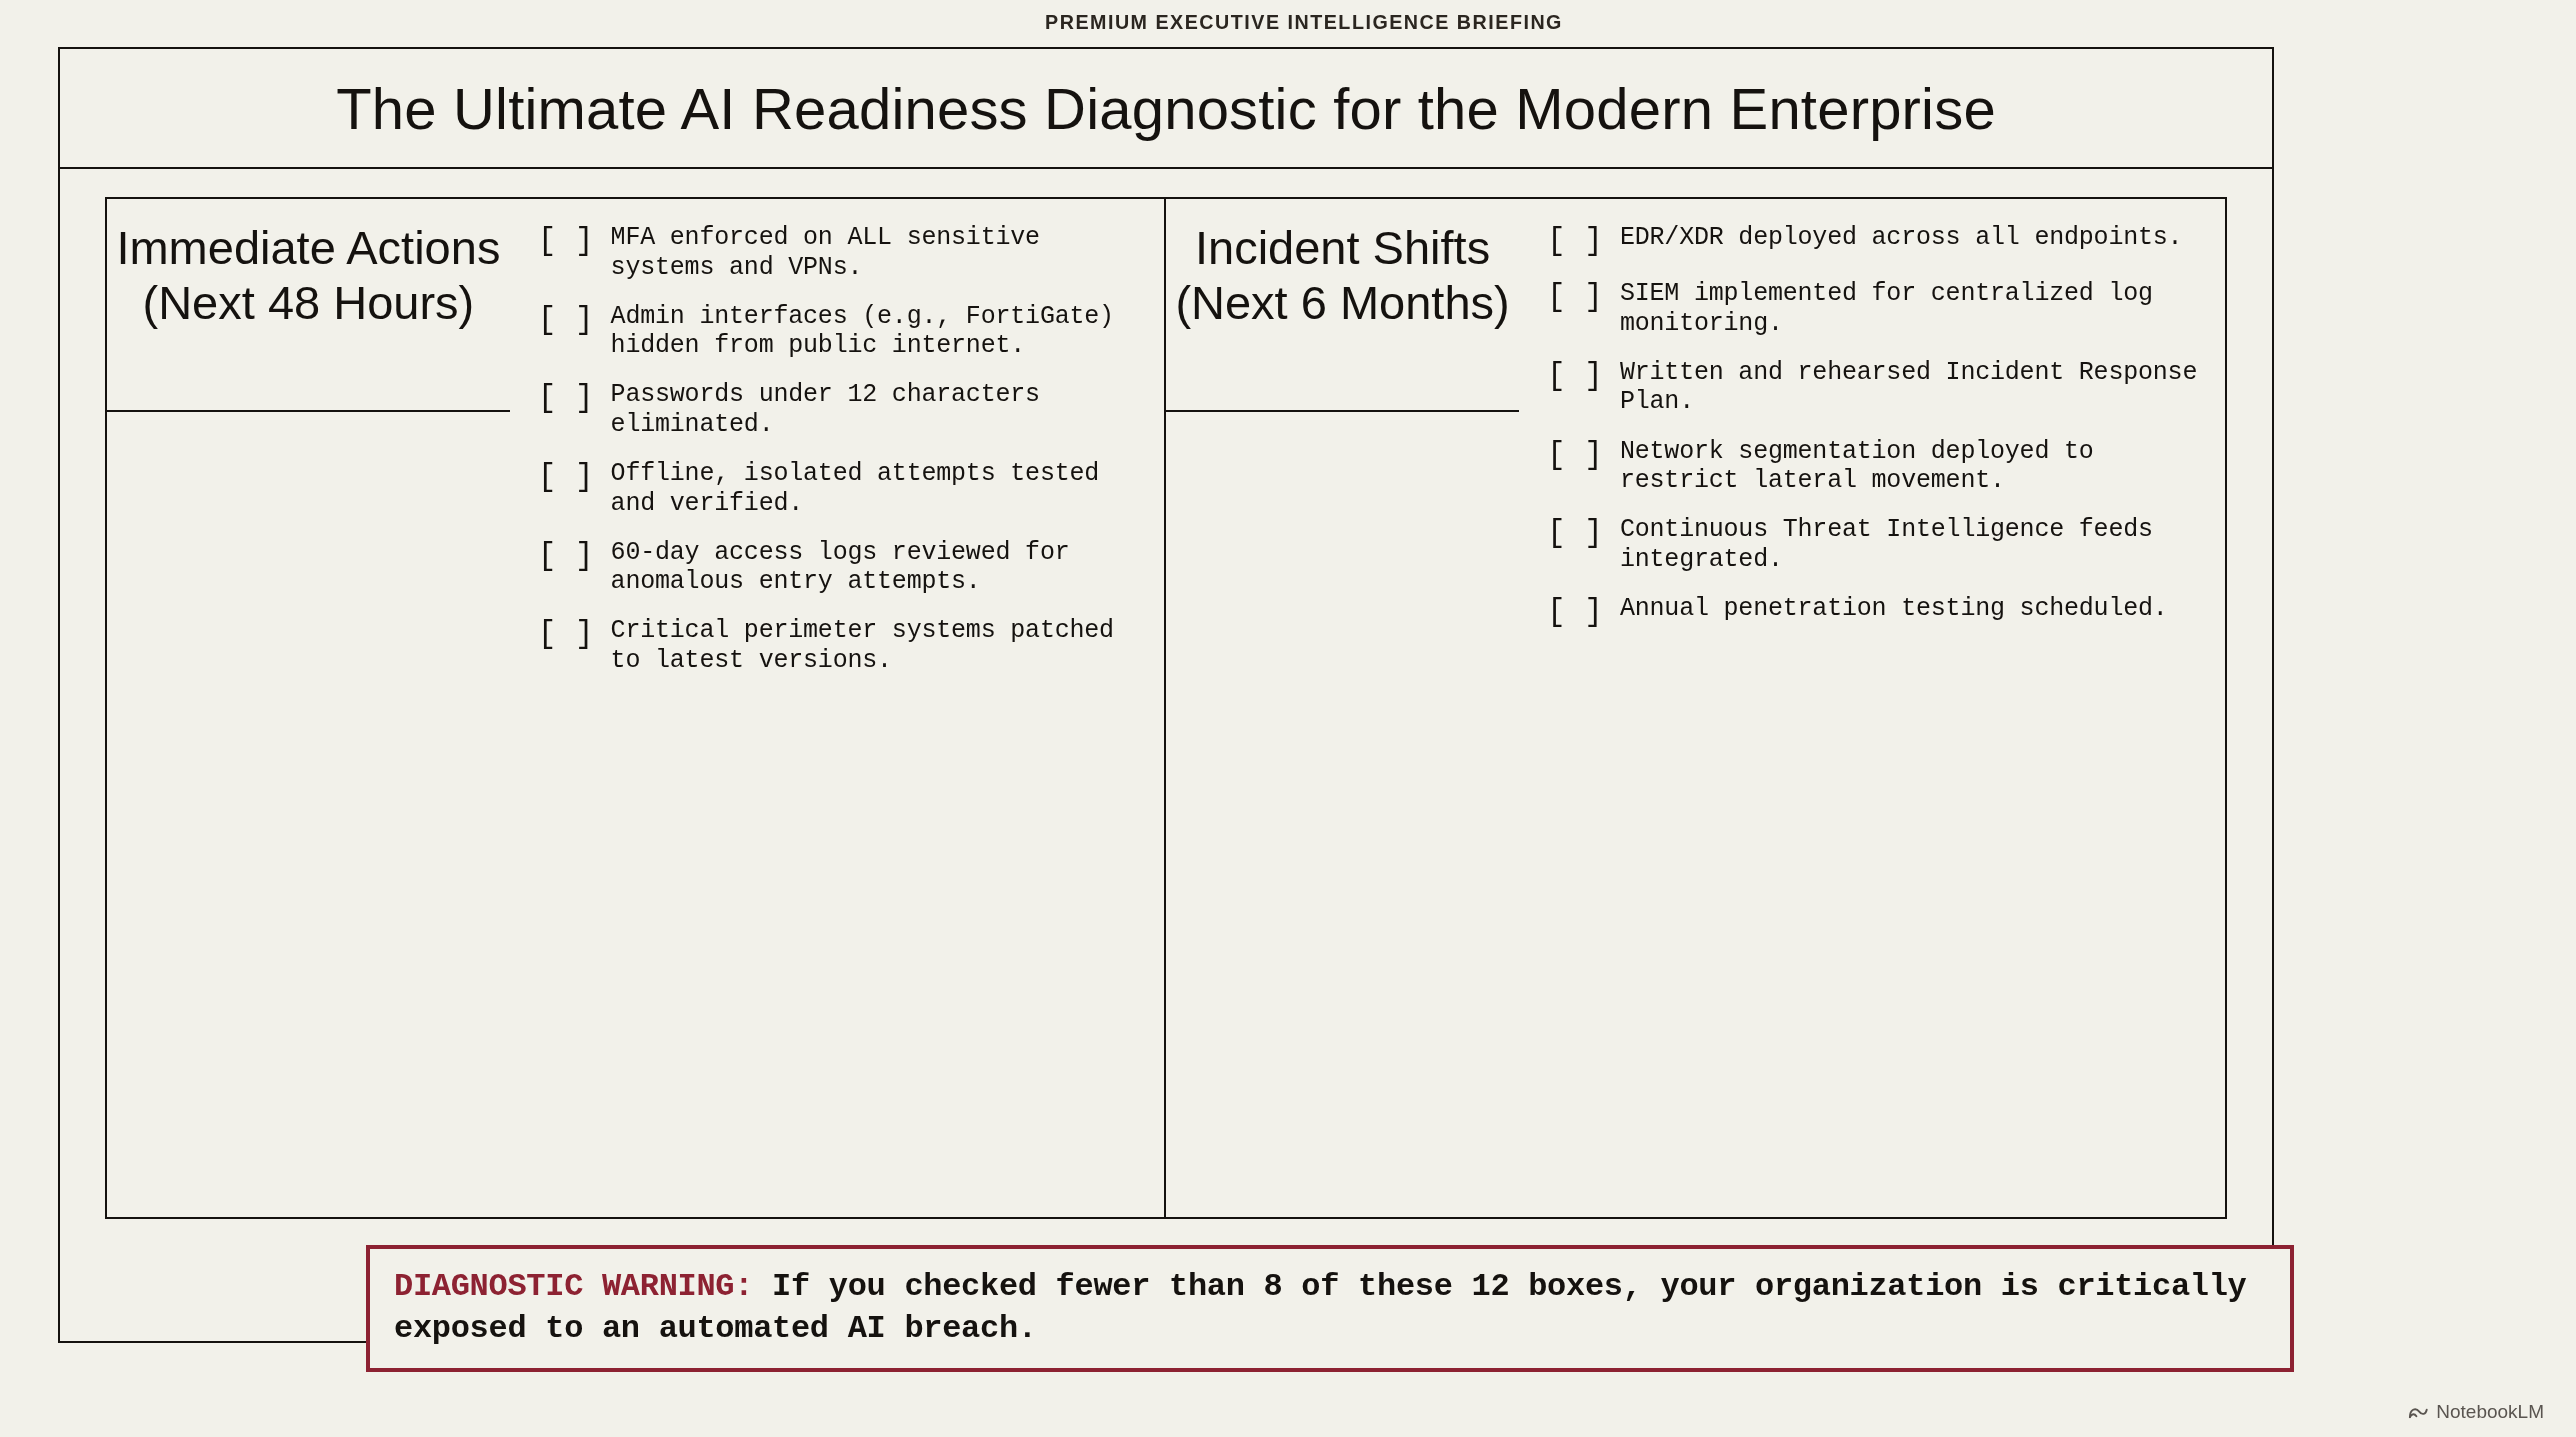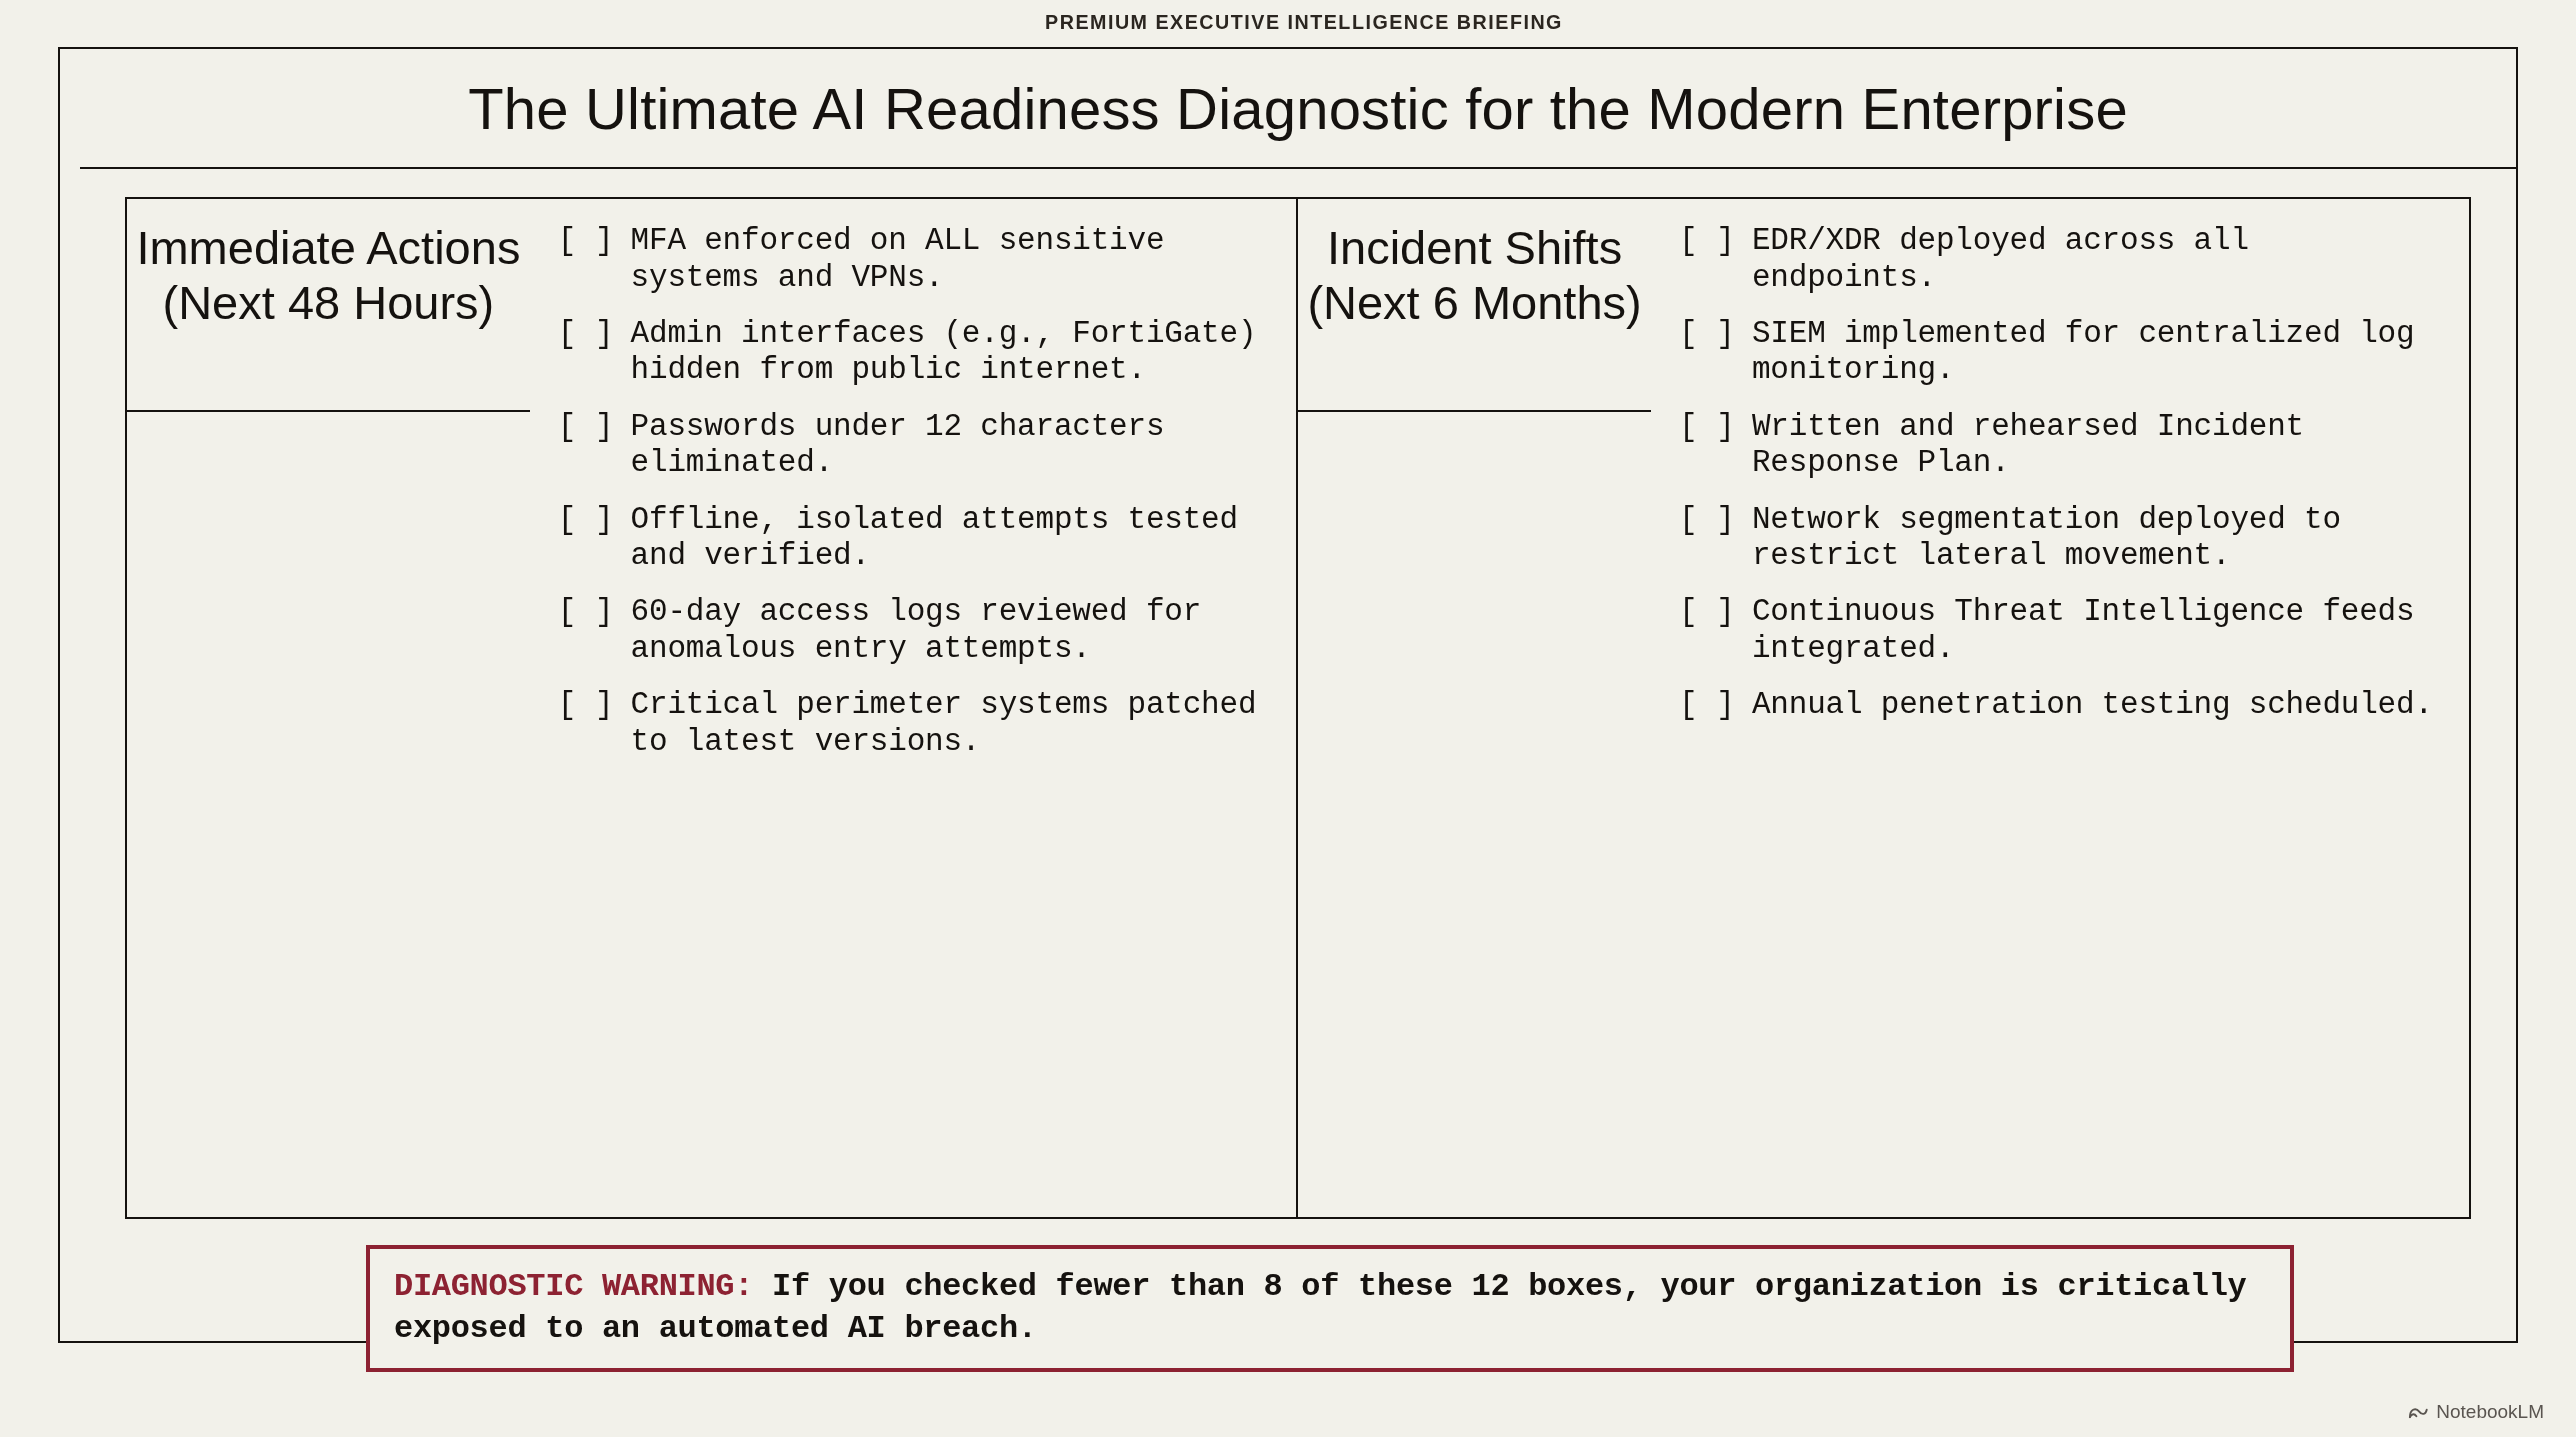--- a/index.html
+++ b/index.html
@@ -25,26 +25,25 @@
     color: #2b2620;
     padding-top: 11.2px;
     padding-bottom: 11.2px;
     margin-left: 32px;
   }
 
   .sheet {
     position: absolute;
     left: 58px;
     top: 47px;
-    width: 2460px;
+    width: 2216px;
     height: 1296px;
     border: 2.8px solid #15120f;
     background: #f2f1ea;
     box-sizing: border-box;
-    padding-left: 20px;
   }
 
   .title-bar {
     height: 120px;
     border-bottom: 2.8px solid #15120f;
     display: flex;
     align-items: center;
     justify-content: center;
     box-sizing: border-box;
   }
@@ -114,21 +113,21 @@
   }
   .check-box {
     flex: 0 0 auto;
     font-family: "Liberation Mono", monospace;
     font-size: 31px;
     margin-right: 17px;
     white-space: pre;
   }
   .check-text {
     font-family: "Liberation Mono", monospace;
-    font-size: 31px;
+    font-size: 25px;
     letter-spacing: -0.2px;
   }
 
   .warning {
     position: absolute;
     left: 326px;
     top: 1245px;
     width: 1928px;
     box-sizing: border-box;
     border: 4.7px solid #8d2232;

